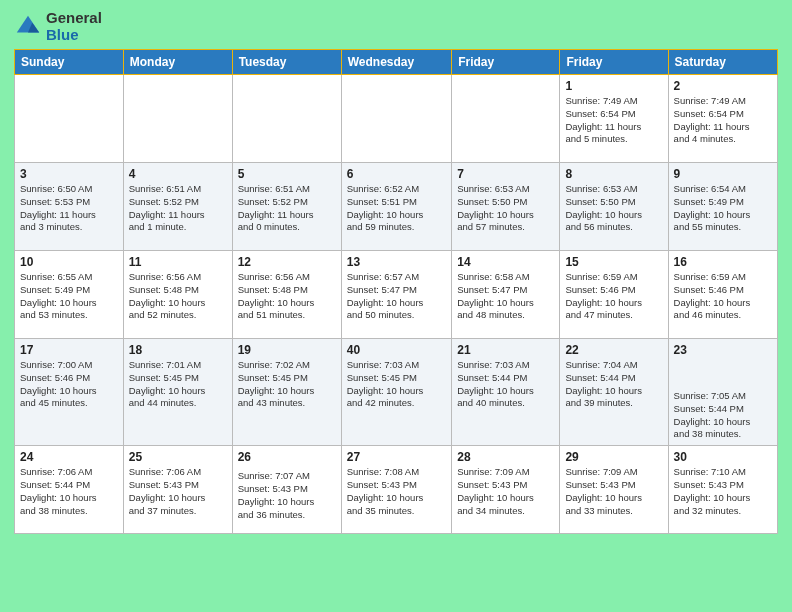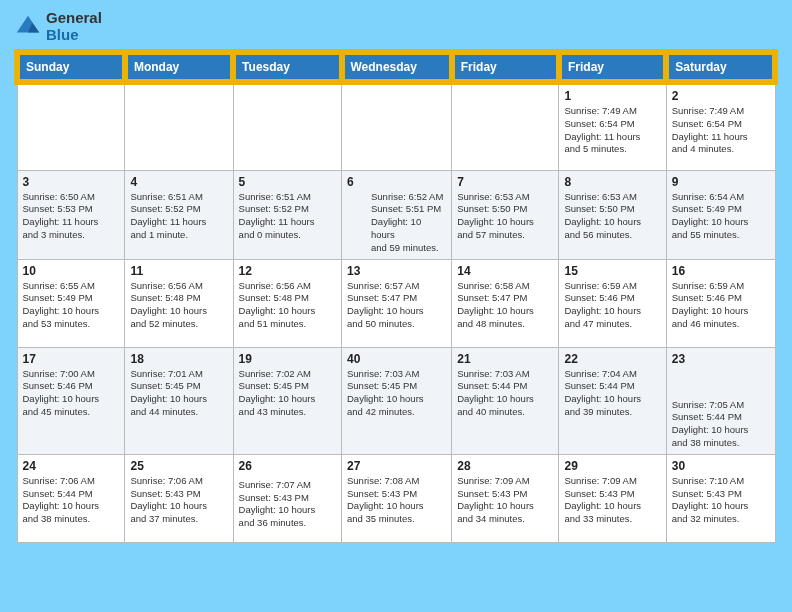--- a/index.html
+++ b/index.html
@@ -6,21 +6,21 @@
     body {
       font-family: Arial, sans-serif;
       background: #fff;
       width: 792px;
       height: 612px;
       overflow: hidden;
     }
     .page {
       width: 792px;
       min-height: 612px;
-      background: #7dd3fc;
+      background: #86efac;
       padding: 10px 14px 8px 14px;
     }
     .header {
       display: flex;
       align-items: flex-start;
       justify-content: space-between;
       margin-bottom: 6px;
     }
     .logo {
       display: flex;
@@ -60,21 +60,21 @@
       border-collapse: collapse;
       border: 1px solid #bbb;
     }
     .calendar th {
       background: #2a7abf;
       color: #fff;
       font-size: 12px;
       font-weight: bold;
       text-align: left;
       padding: 5px 6px;
-      border: 6px solid #eab308;
+      border: 1px solid #eab308;
     }
     .calendar td {
       border: 1px solid #bbb;
       vertical-align: top;
       padding: 4px 5px;
       width: 113px;
       min-height: 70px;
       height: 88px;
       background: #fff;
       font-size: 10px;
@@ -172,21 +172,21 @@
           </td>
           <td>
             <span class="day-number">5</span>
             <div class="day-info" style="white-space: pre-line;">Sunrise: 6:51 AM
 Sunset: 5:52 PM
 Daylight: 11 hours
 and 0 minutes.</div>
           </td>
           <td>
             <span class="day-number">6</span>
-            <div class="day-info" style="white-space: pre-line; margin-left: 24px;">Sunrise: 6:52 AM
+            <div class="day-info" style="white-space: pre-line;">Sunrise: 6:52 AM
 Sunset: 5:51 PM
 Daylight: 10 hours
 and 59 minutes.</div>
           </td>
           <td>
             <span class="day-number">7</span>
             <div class="day-info" style="white-space: pre-line;">Sunrise: 6:53 AM
 Sunset: 5:50 PM
 Daylight: 10 hours
 and 57 minutes.</div>

